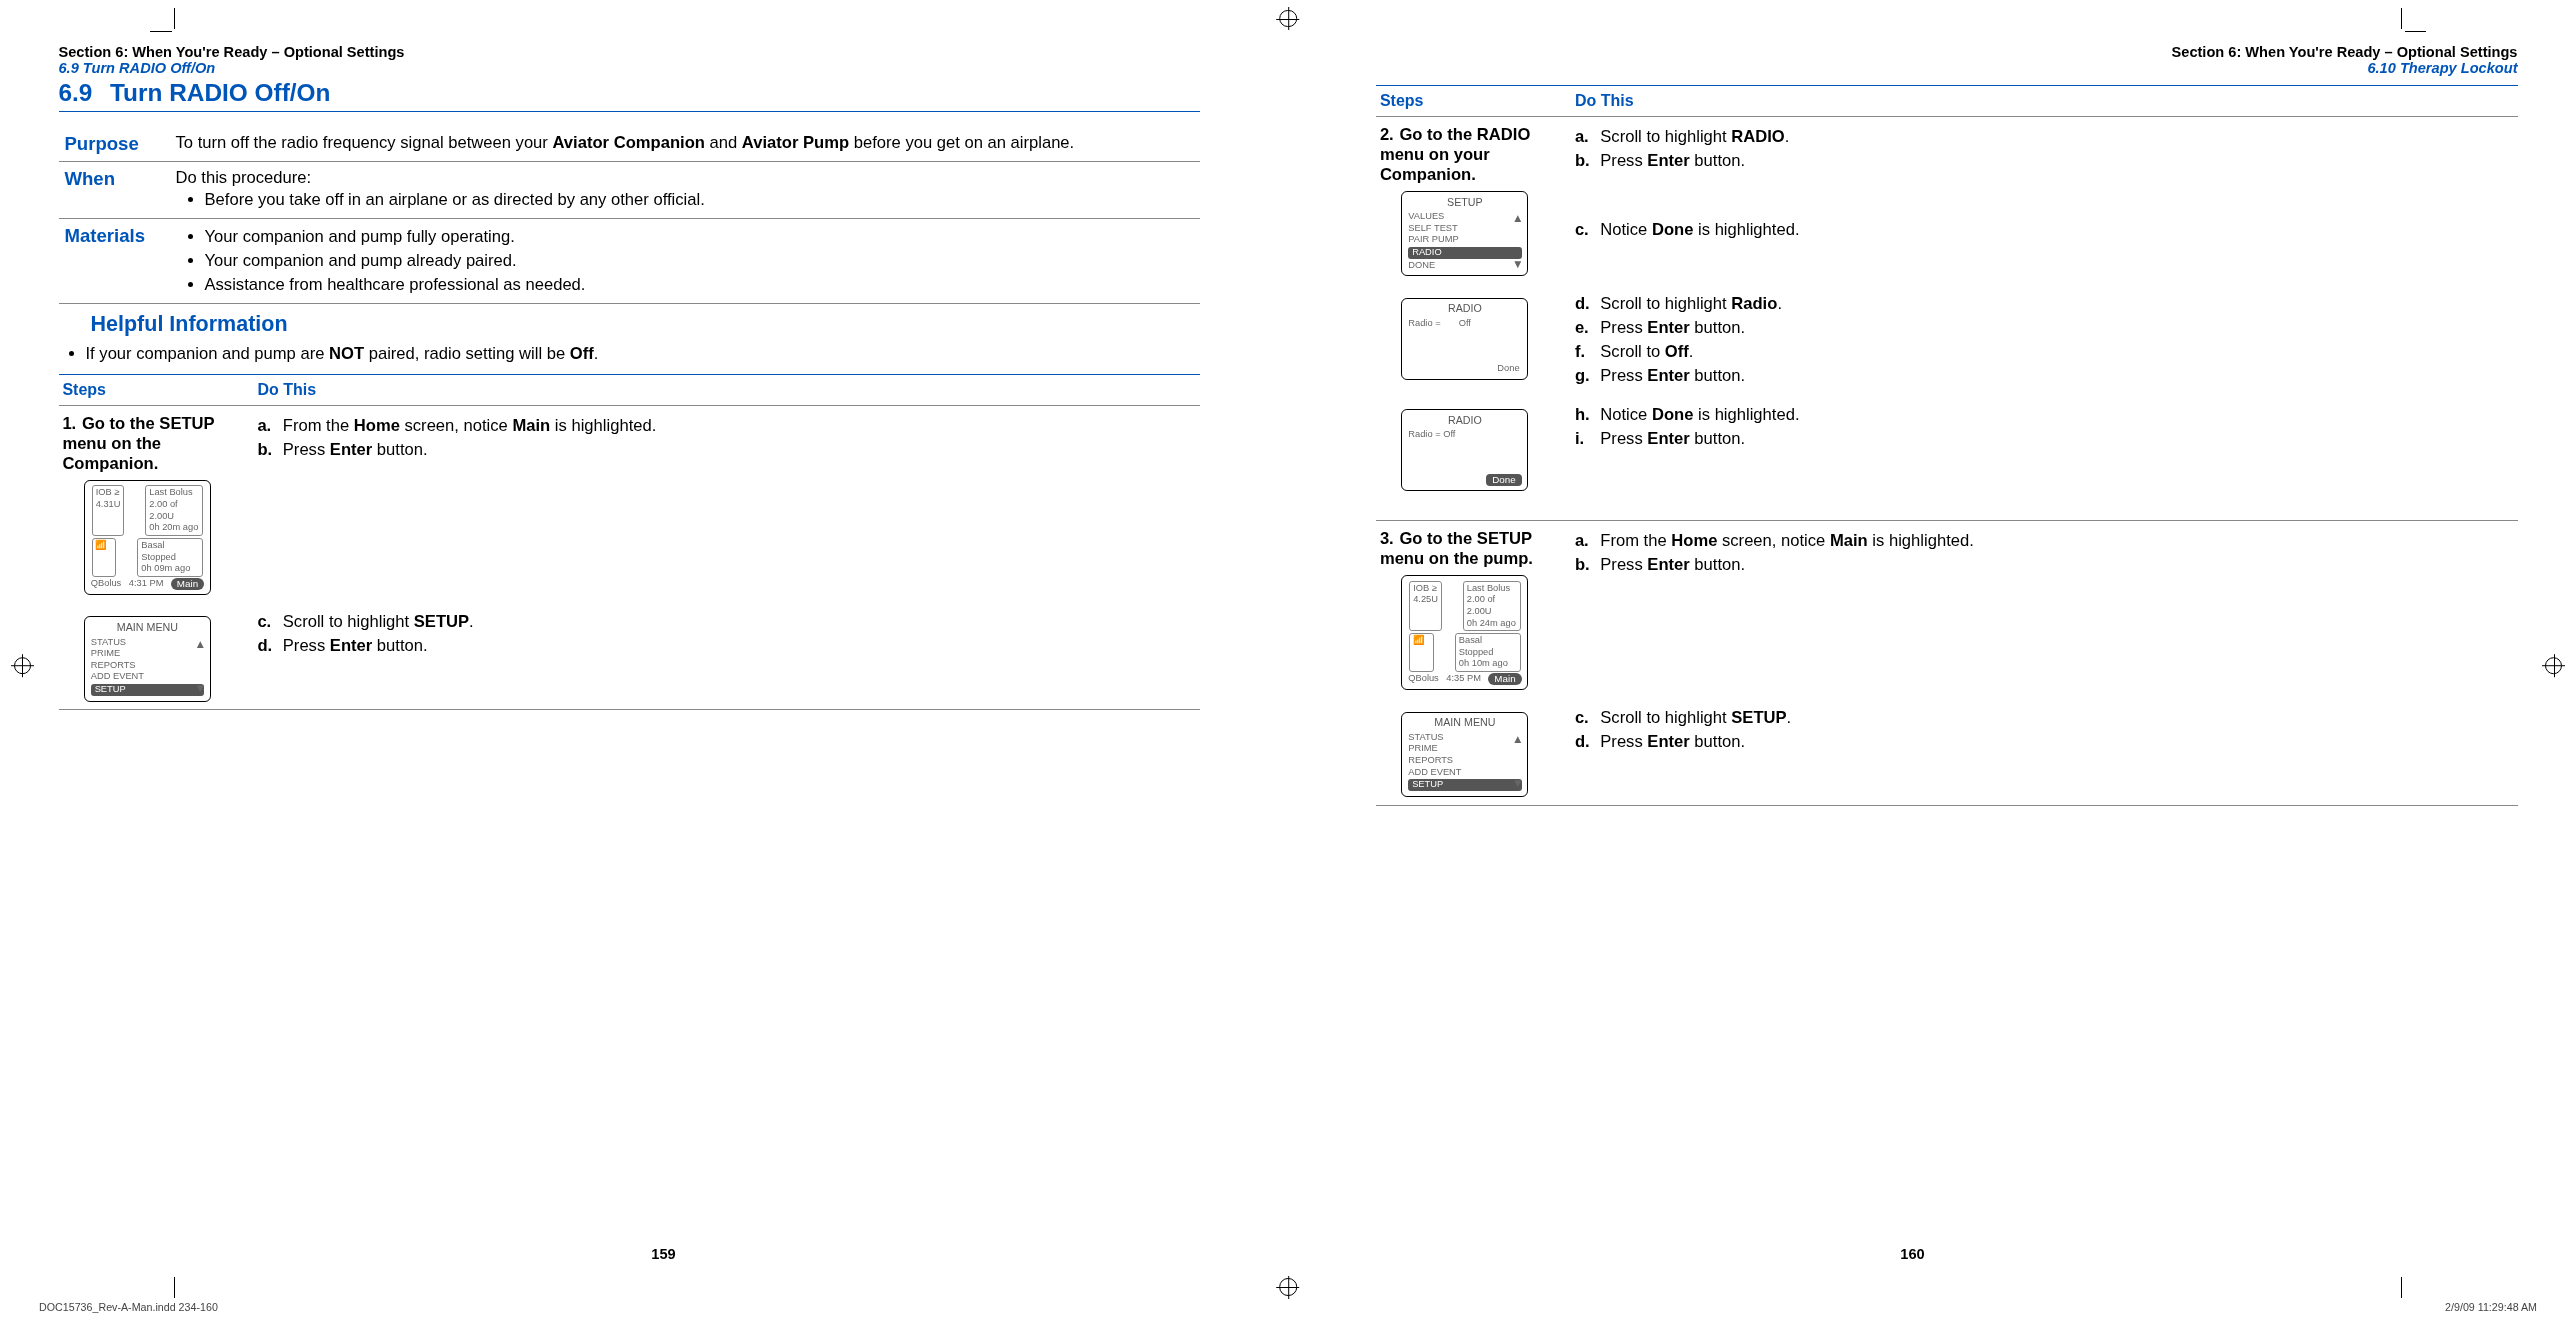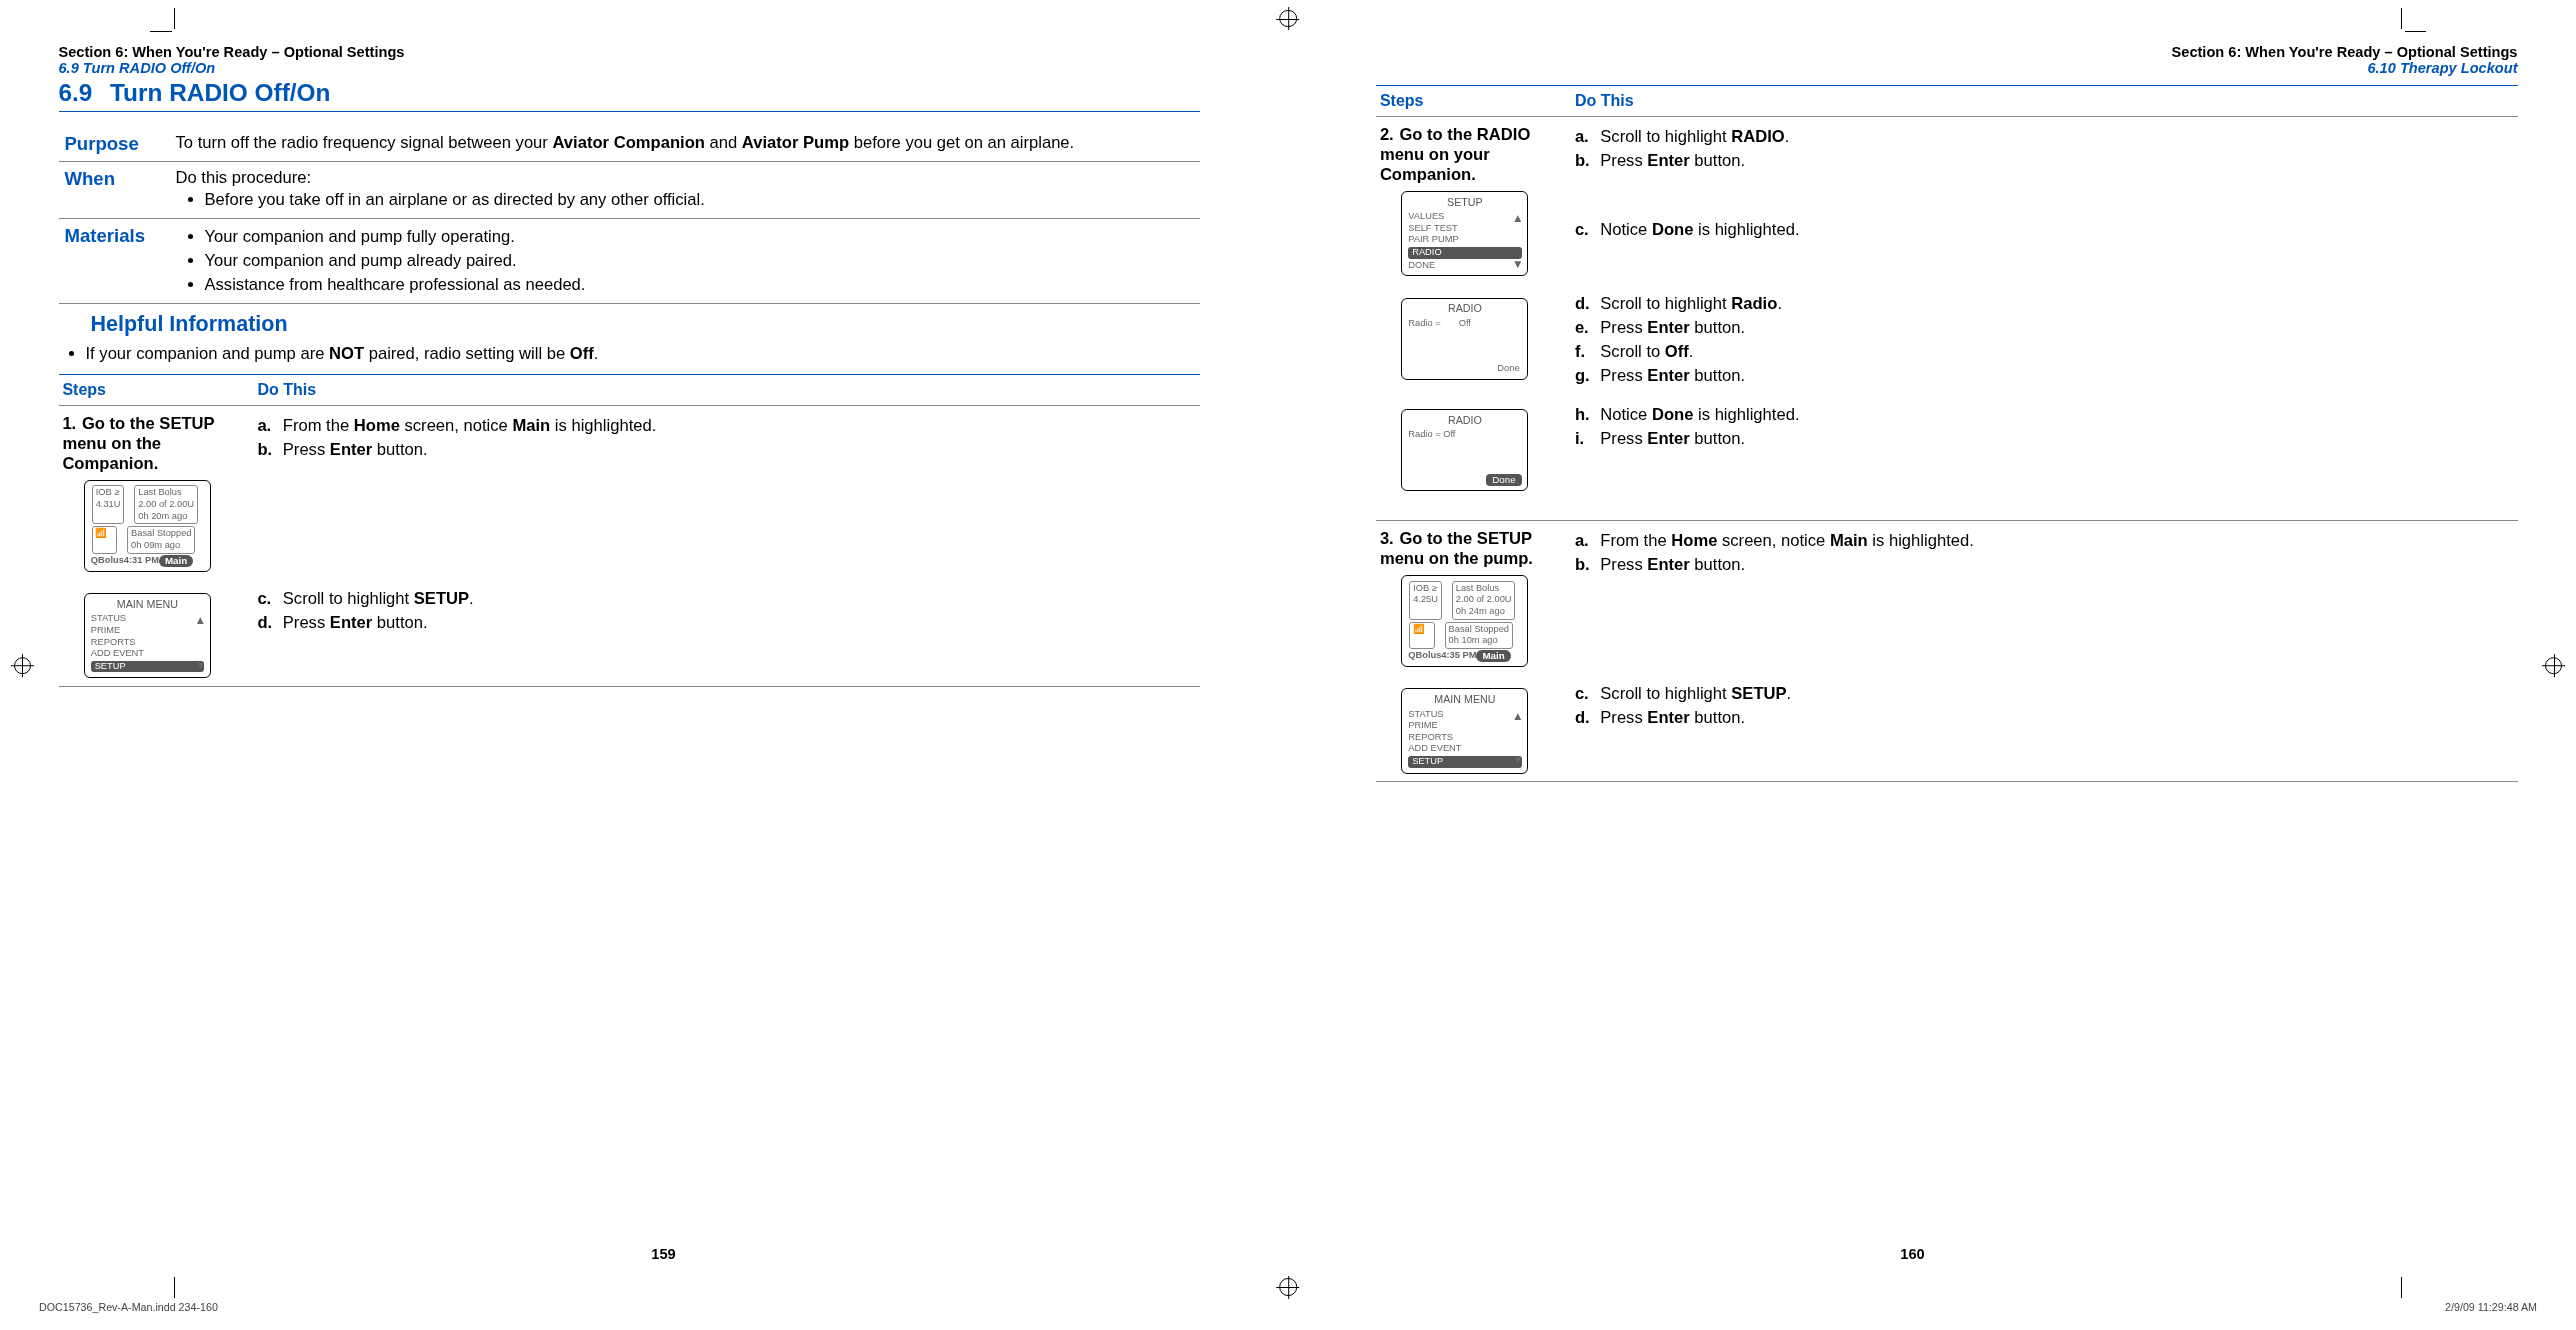--- a/index.html
+++ b/index.html
@@ -54,25 +54,25 @@
   .do-list li { padding:2px 0; display:flex;}
   .do-list .dl { display:inline-block; width:25.4px; font-weight:bold;}
   
   .device {
     border:1.5px solid #000; border-radius:5.9px;
     width:127px; padding:3.9px 5.9px; font-family: Arial, sans-serif;
     font-size:10.7px; color:#666; margin-top:5.9px; line-height:1.25;
     background:#fff;
   }
   .device .dtitle { text-align:center; font-size:10.7px; color:#555; margin-bottom:2px;}
-  .device .row { display:flex; justify-content:flex-start; align-items:center;font-weight:bold;}
+  .device .row { display:flex; justify-content:space-between; align-items:center;}
   .device .hl { background:#555; color:#fff; border-radius:5.9px; padding:0 5.9px; display:inline-block; font-size:9.8px;}
   .device .hlbar { background:#555; color:#fff; border-radius:2.9px; padding:0 3.9px; display:block; font-size:9.8px; margin:1px 0;}
   .device .box1 { border:1px solid #888; border-radius:2.9px; padding:1px 2.9px; display:inline-block; margin:1px 1px;}
-  .device .minirow { display:flex; gap:8px;}
+  .device .minirow { display:flex; gap:19px;}
   .device .small { font-size:9.3px;}
   .device .done-btn { background:#555; color:#fff; border-radius:3.9px; padding:0 5.9px; font-size:9.8px; float:right;}
   .pagenum { position:absolute; bottom:9.8px; width:100%; left:0; text-align:center; font-weight:bold; font-size:14.6px;}
   
   .reg { position:absolute; width:17.6px; height:17.6px; }
   .reg::before {
     content:""; position:absolute; inset:0; border:1px solid #000; border-radius:50%;
   }
   .reg::after {
     content:""; position:absolute; left:50%; top:-2.9px; bottom:-2.9px; width:0; border-left:1px solid #000;

